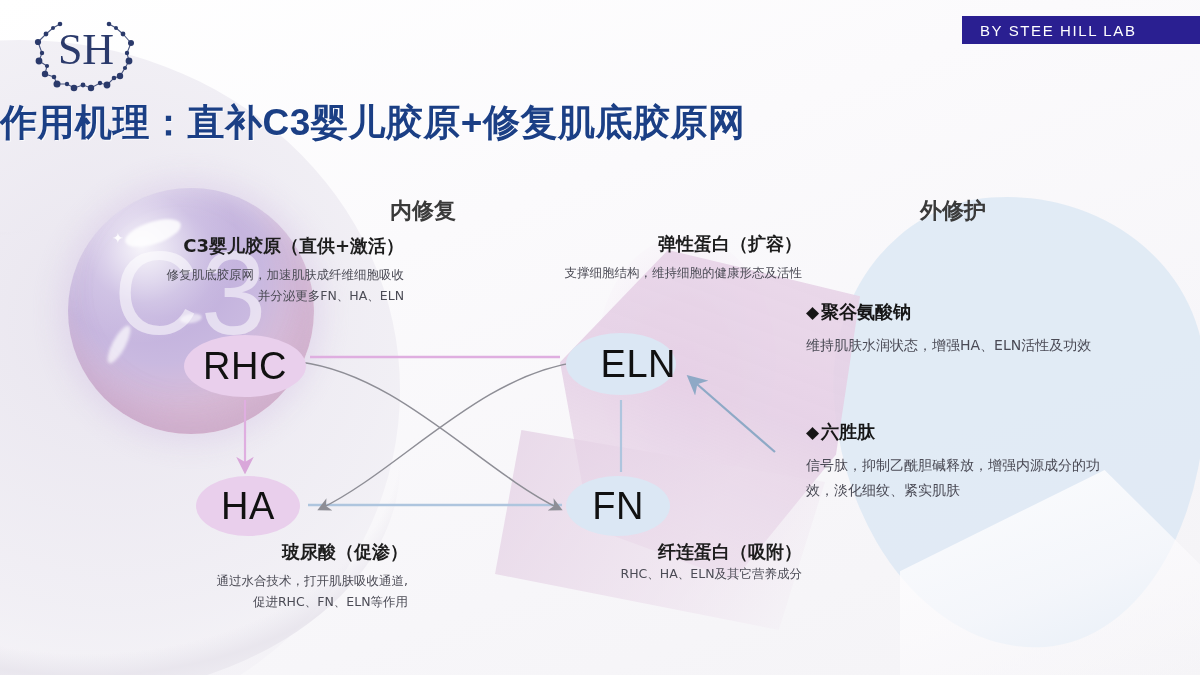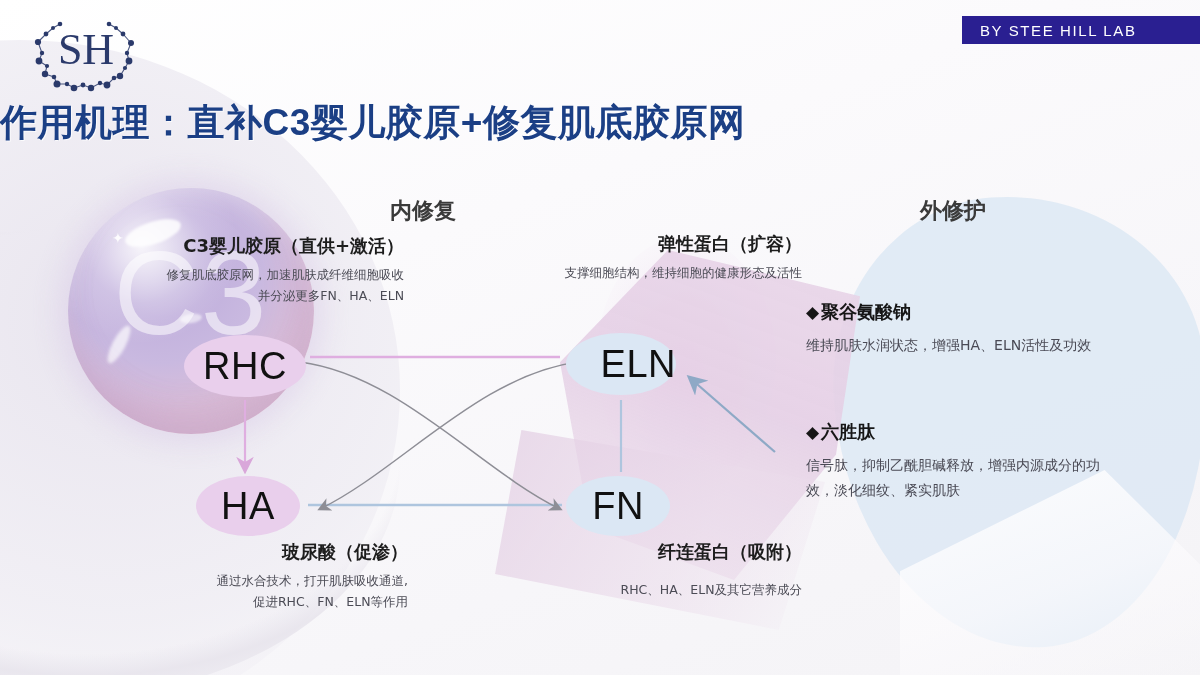--- a/index.html
+++ b/index.html
@@ -255,21 +255,21 @@
   </div>
 
   <div class="blk blk-ha">
     <div class="h">玻尿酸（促渗）</div>
     <div class="d">通过水合技术，打开肌肤吸收通道,</div>
     <div class="d" style="margin-top:0">促进RHC、FN、ELN等作用</div>
   </div>
 
   <div class="blk blk-fn">
     <div class="h">纤连蛋白（吸附）</div>
-    <div class="d" style="margin-top:16px">RHC、HA、ELN及其它营养成分</div>
+    <div class="d" style="margin-top:0">RHC、HA、ELN及其它营养成分</div>
   </div>
 
   <div class="bullet bul-1">
     <div class="bh">
       <span class="dia">◆</span><span>聚谷氨酸钠</span>
     </div>
     <div class="bd">维持肌肤水润状态，增强HA、ELN活性及功效</div>
   </div>
 
   <div class="bullet bul-2">

